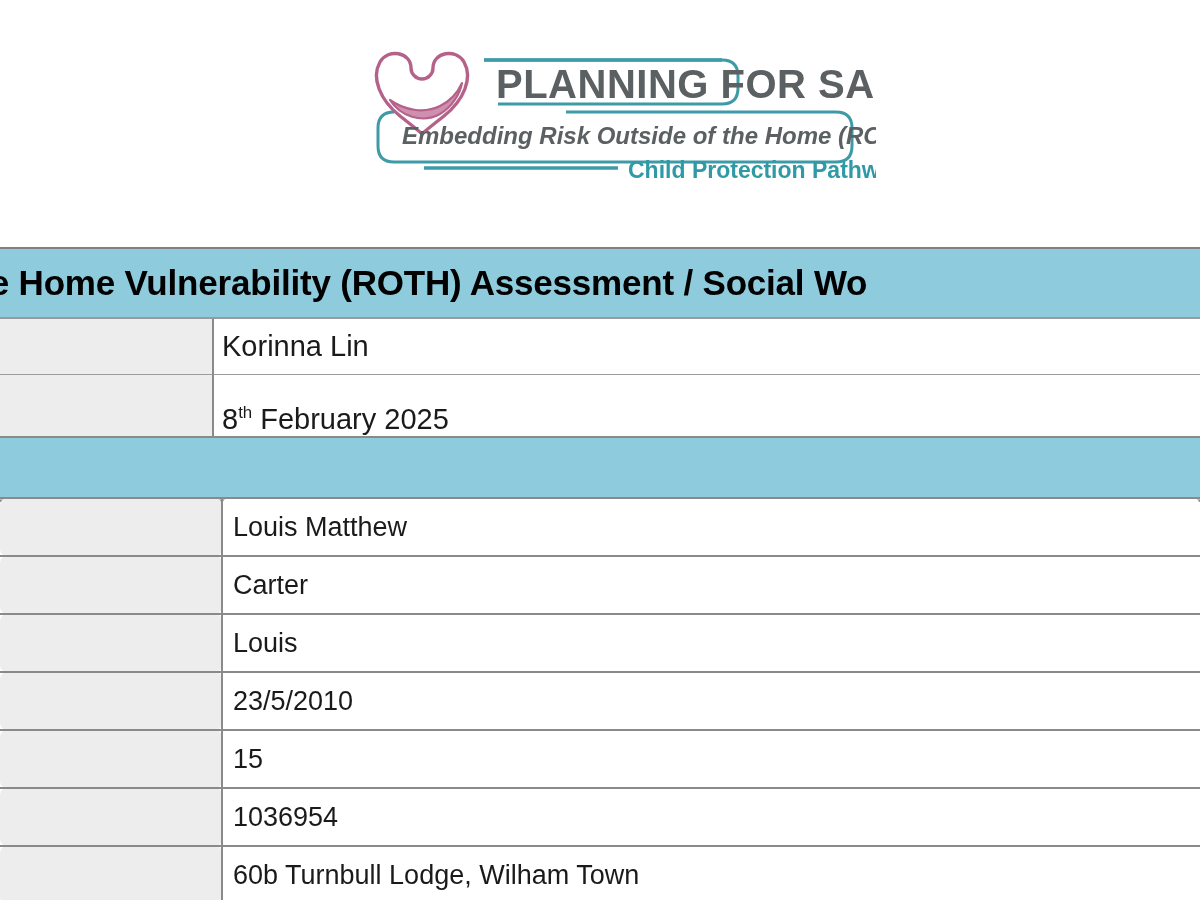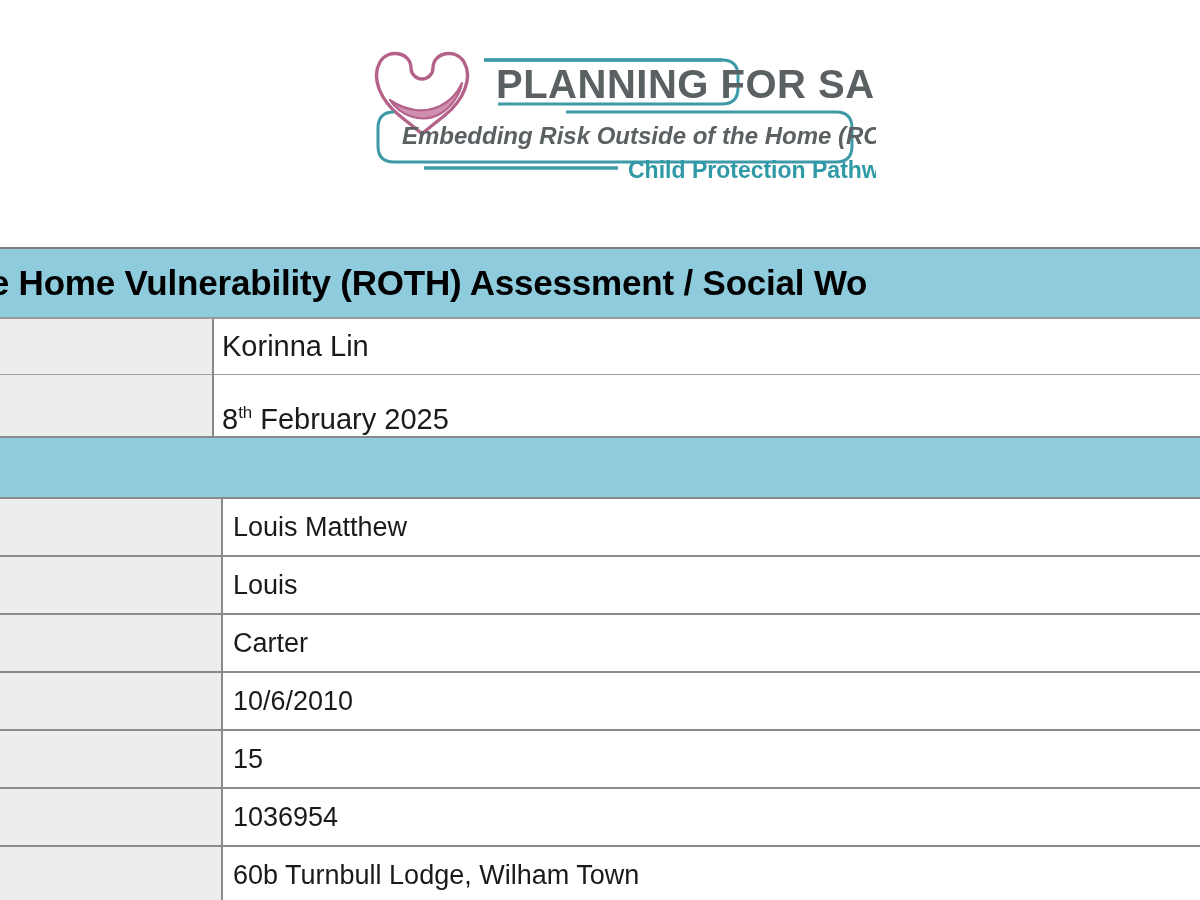--- a/index.html
+++ b/index.html
@@ -102,21 +102,21 @@
   .value-text {
     font-size: 29px;
     color: #1a1a1a;
     white-space: nowrap;
     padding-left: 8px;
   }
   .row-meta td { height: 55px; border-top: 1px solid #9c9c9c; border-bottom: 1px solid #9c9c9c;}
   .row-meta td.cell-label { border-left: none; }
 
   
-  .row-data td { height: 56px; border-top: 2px solid #8a8a8a; border-bottom: 2px solid #8a8a8a; }
+  .row-data td { height: 56px; border-top: 2px solid #8a8a8a; border-bottom: 2px solid #8a8a8a; border-radius: 7px; }
   .row-data .value-text {
     font-size: 27px;
     padding-left: 10px;
     color: #1a1a1a;
   }
 
   sup { font-size: 0.58em; vertical-align: super; }
 
   .nowrap { white-space: nowrap; margin-top: 28px; }
 </style>
@@ -207,39 +207,39 @@
       <td class="cell-value">
         <div class="value-text">Louis Matthew</div>
       </td>
     </tr>
 
     <tr class="row-data">
       <td class="cell-label">
         <div class="value-text"></div>
       </td>
       <td class="cell-value">
+        <div class="value-text">Carter</div>
+      </td>
+    </tr>
+
+    <tr class="row-data">
+      <td class="cell-label">
+        <div class="value-text"></div>
+      </td>
+      <td class="cell-value">
         <div class="value-text">Louis</div>
       </td>
     </tr>
 
     <tr class="row-data">
       <td class="cell-label">
         <div class="value-text"></div>
       </td>
       <td class="cell-value">
-        <div class="value-text">Carter</div>
-      </td>
-    </tr>
-
-    <tr class="row-data">
-      <td class="cell-label">
-        <div class="value-text"></div>
-      </td>
-      <td class="cell-value">
-        <div class="value-text">10/6/2010</div>
+        <div class="value-text">23/5/2010</div>
       </td>
     </tr>
 
     <tr class="row-data">
       <td class="cell-label">
         <div class="value-text"></div>
       </td>
       <td class="cell-value">
         <div class="value-text">15</div>
       </td>

